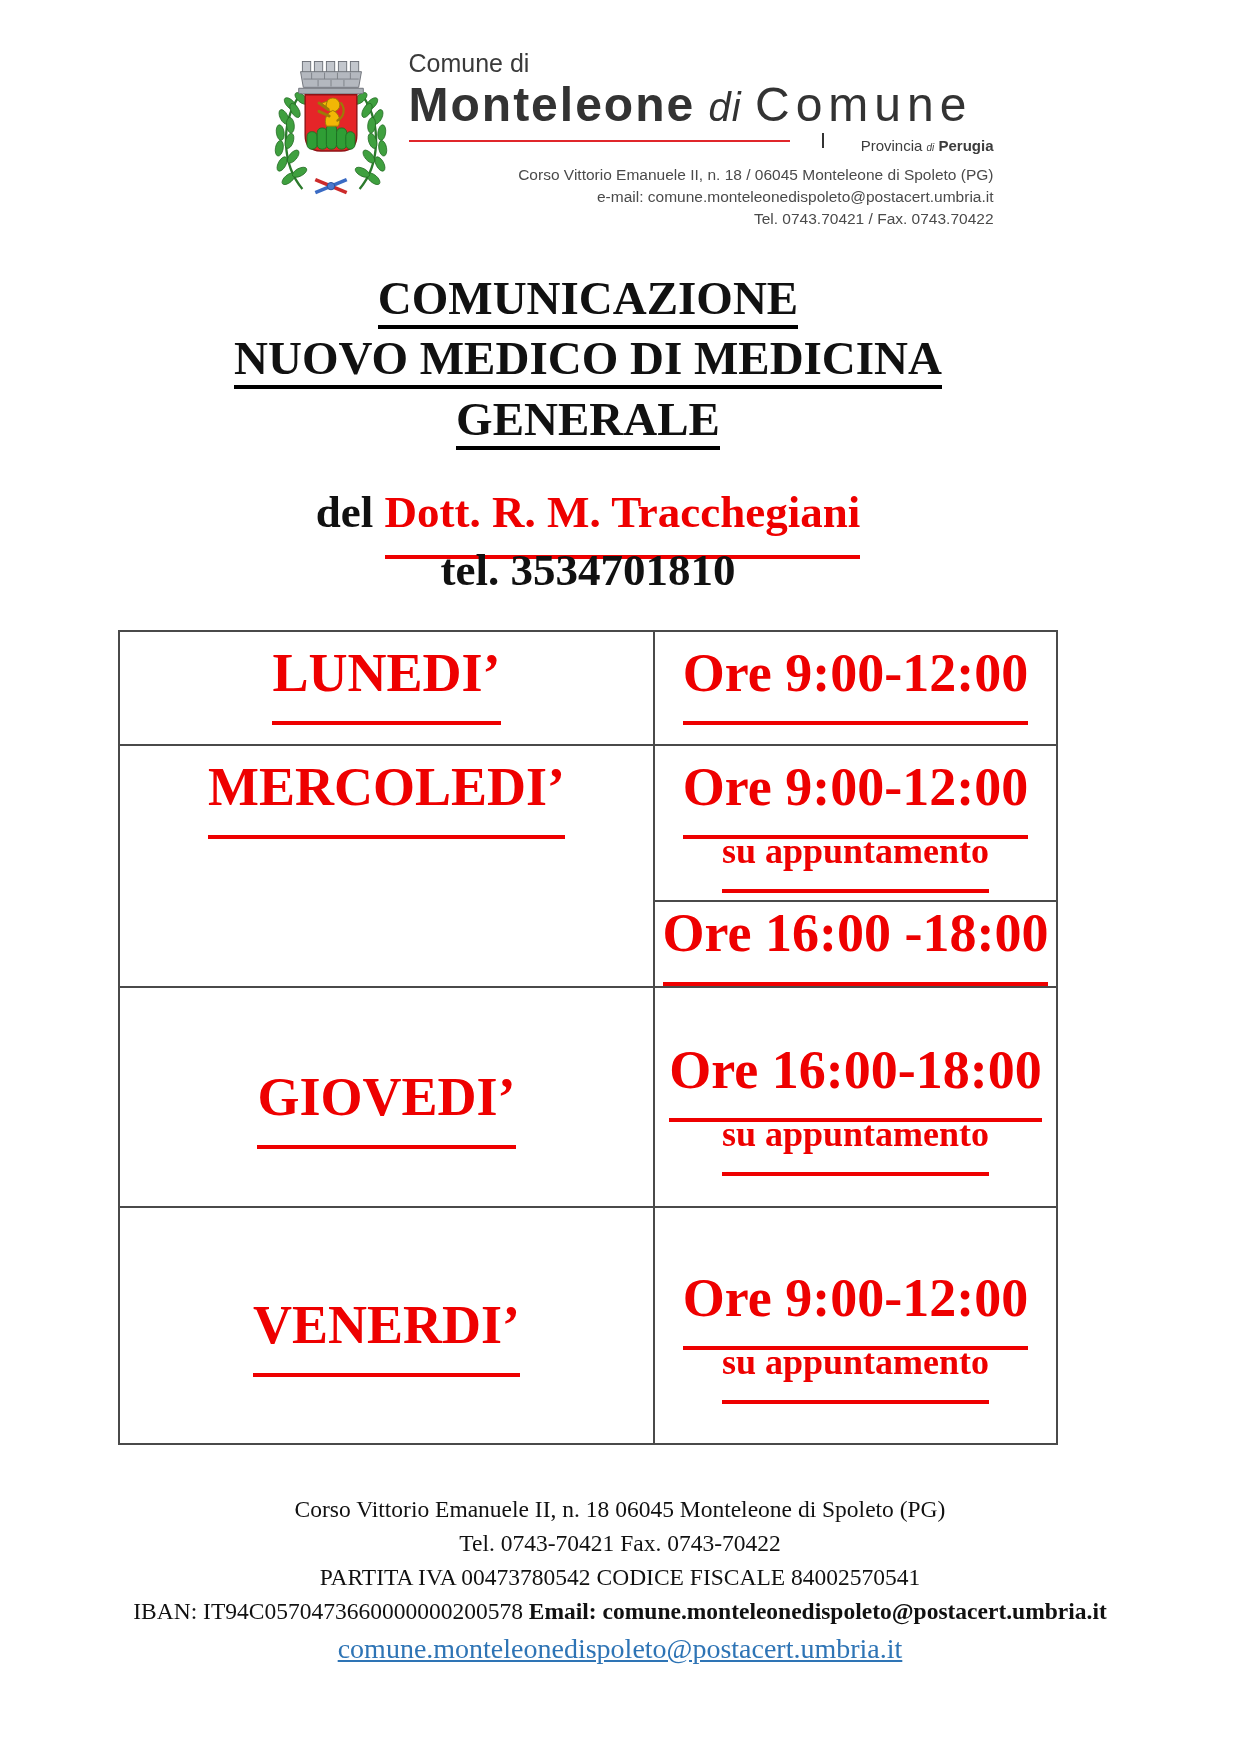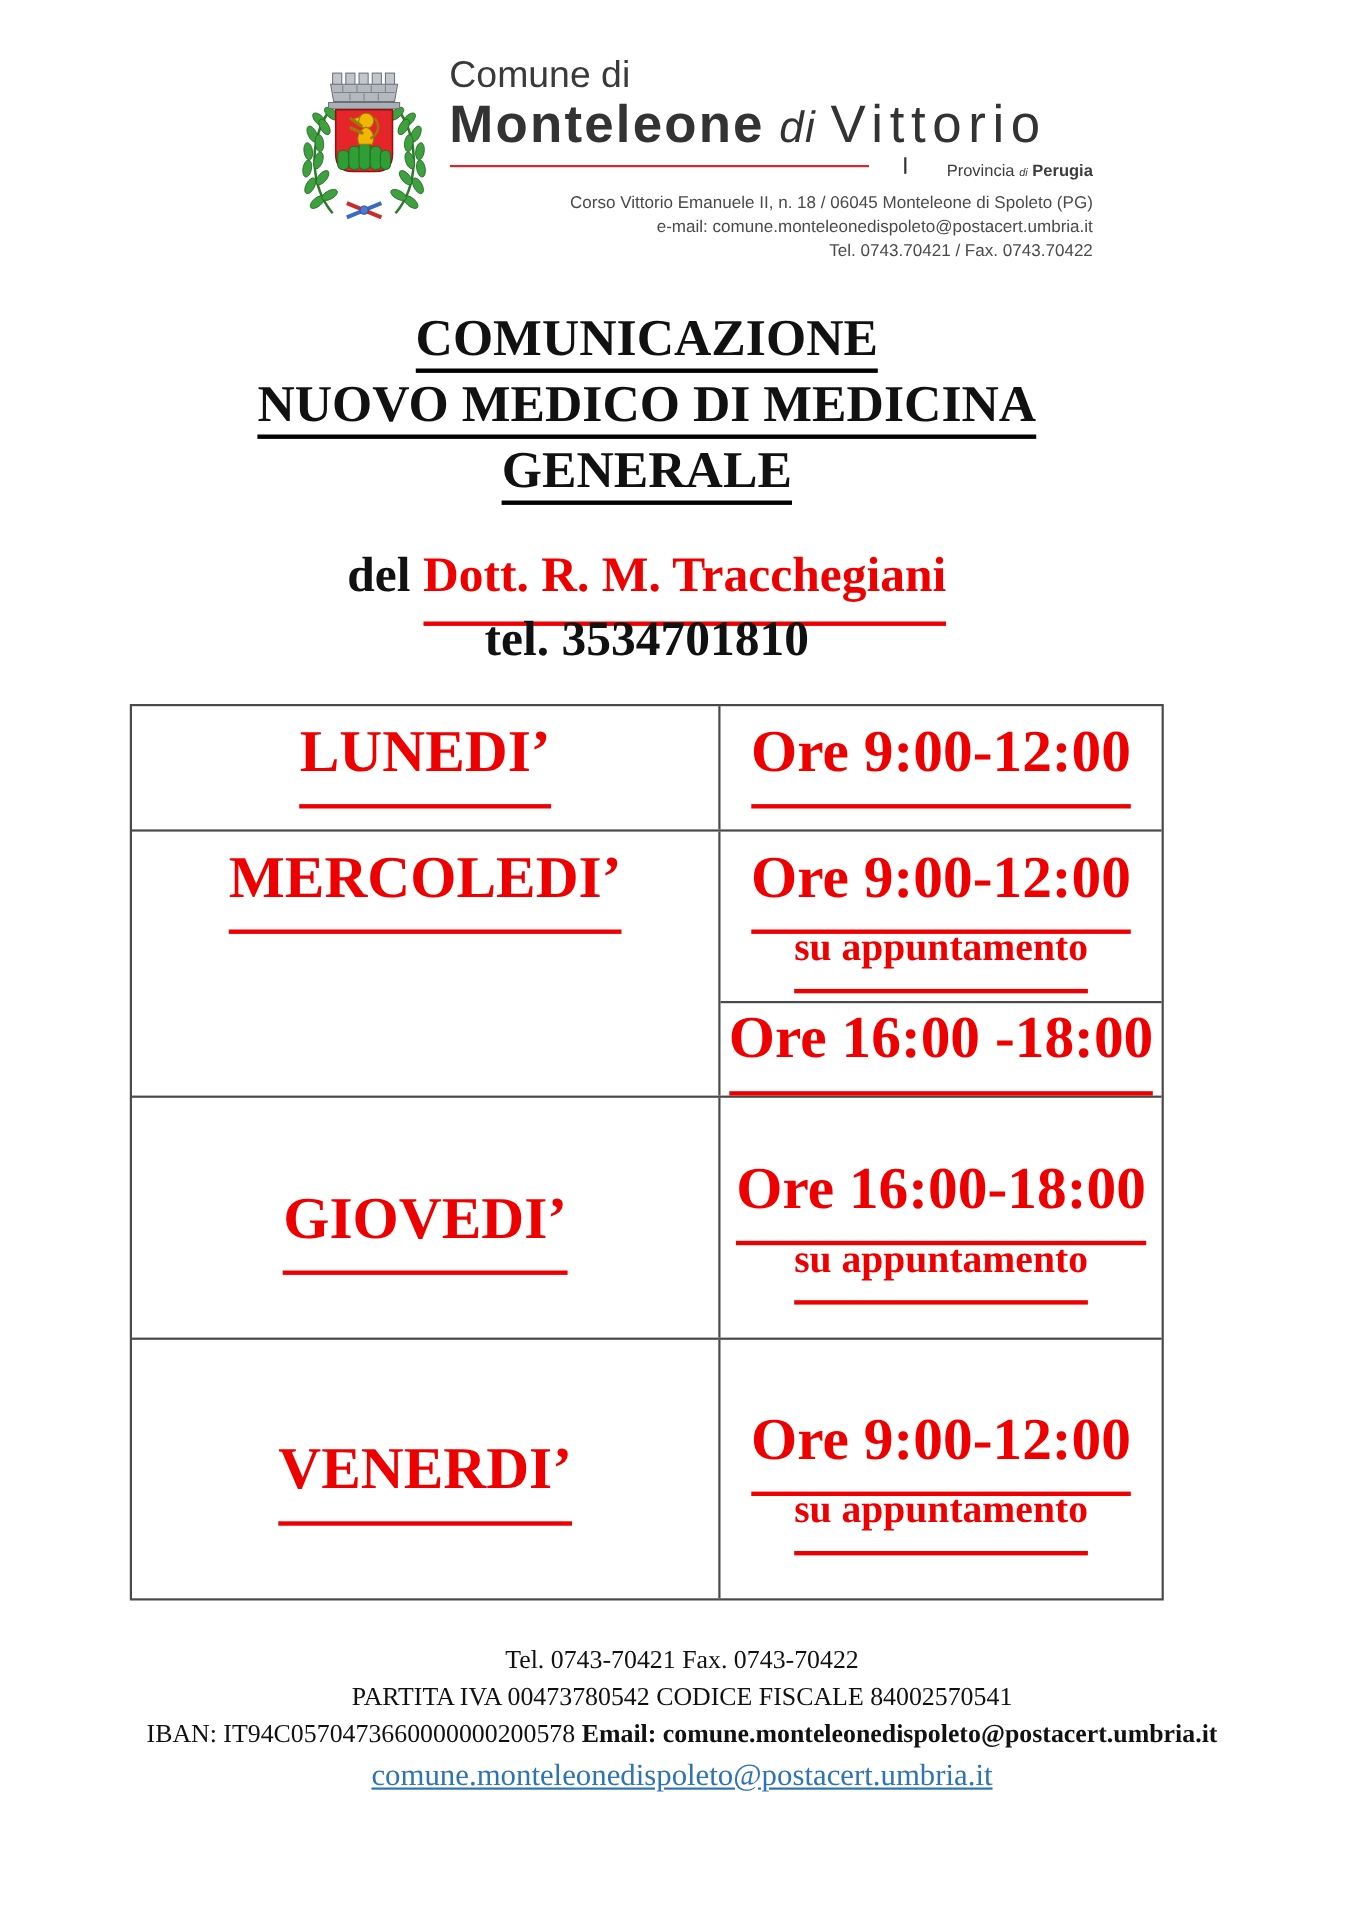--- a/index.html
+++ b/index.html
@@ -4,21 +4,21 @@
 <style>
   html,body{margin:0;padding:0;background:#fff;}
   .page{width:1240px;height:1754px;background:#fff;position:relative;overflow:hidden;
         font-family:"Liberation Serif",serif;color:#111;}
 
   
   .letterhead{display:flex;justify-content:center;padding-top:22px;gap:18px;
               font-family:"Liberation Sans",sans-serif;transform:translateX(12px);}
   .crest{width:120px;flex:0 0 auto;}
   .lh-text{width:585px;padding-top:28px;color:#3c3c3c;}
-  .comune-di{font-size:34px;line-height:1.1;color:#3a3a3a;}
+  .comune-di{font-size:25px;line-height:1.1;color:#3a3a3a;}
   .org-name{font-size:48px;line-height:1.12;color:#333;white-space:nowrap;}
   .org-name .b{font-weight:bold;letter-spacing:2px;}
   .org-name .i{font-style:italic;font-size:40px;letter-spacing:1px;}
   .org-name .l{font-weight:normal;letter-spacing:6px;}
   .subline{display:flex;align-items:flex-start;gap:32px;}
   .redline{flex:1;border-top:2px solid #e0262b;margin-top:9px;}
   .prov-tick{width:2px;height:15px;background:#333;margin-top:2px;}
   .province{font-size:15px;color:#3c3c3c;padding-left:5px;margin-top:6px;white-space:nowrap;}
   .province .i{font-style:italic;font-size:10px;}
   .province .b{font-weight:bold;}
@@ -126,21 +126,21 @@
         <path d="M61,53 l-6,2 4,4 z"></path>
         <path d="M67,63 C74,66 76,74 73,80 L60,80 C57,73 60,66 67,63 Z"></path>
         <path d="M62,62 L52,55" stroke-width="3.2" fill="none" stroke-linecap="round"></path>
         <path d="M63,69 L52,64" stroke-width="3.2" fill="none" stroke-linecap="round"></path>
         <path d="M72,74 C79,70 81,62 76,55" fill="none" stroke-width="2.4" stroke-linecap="round"></path>
       </g>
     </svg>
 
     <div class="lh-text">
       <div class="comune-di">Comune di</div>
-      <div class="org-name"><span class="b">Monteleone</span> <span class="i">di</span> <span class="l">Vittorio</span></div>
+      <div class="org-name"><span class="b">Monteleone</span> <span class="i">di</span> <span class="l">Comune</span></div>
       <div class="subline">
         <div class="redline"></div>
         <div class="prov-tick"></div>
         <div class="province"><span>Provincia</span> <span class="i">di</span> <span class="b">Perugia</span></div>
       </div>
       <div class="lh-address">
         <div>Corso Vittorio Emanuele II, n. 18 / 06045 Monteleone di Spoleto (PG)</div>
         <div>e-mail: comune.monteleonedispoleto@postacert.umbria.it</div>
         <div>Tel. 0743.70421 / Fax. 0743.70422</div>
       </div>
@@ -202,19 +202,20 @@
         <div class="cell-hours vcenter">
           <div><span class="hours u-red">Ore 9:00-12:00</span></div>
           <div class="note"><span class="u-red">su appuntamento</span></div>
         </div>
       </div>
 
     </div>
   </div>
 
   <div class="footer">
+    <div>Corso Vittorio Emanuele II, n. 18 06045 Monteleone di Spoleto (PG)</div>
     <div>Tel. 0743-70421 Fax. 0743-70422</div>
     <div>PARTITA IVA 00473780542 CODICE FISCALE 84002570541</div>
     <div><span>IBAN: IT94C0570473660000000200578 </span><span class="b">Email: comune.monteleonedispoleto@postacert.umbria.it</span></div>
     <div><a class="maillink">comune.monteleonedispoleto@postacert.umbria.it</a></div>
   </div>
 
 </div>
 
 </body></html>

